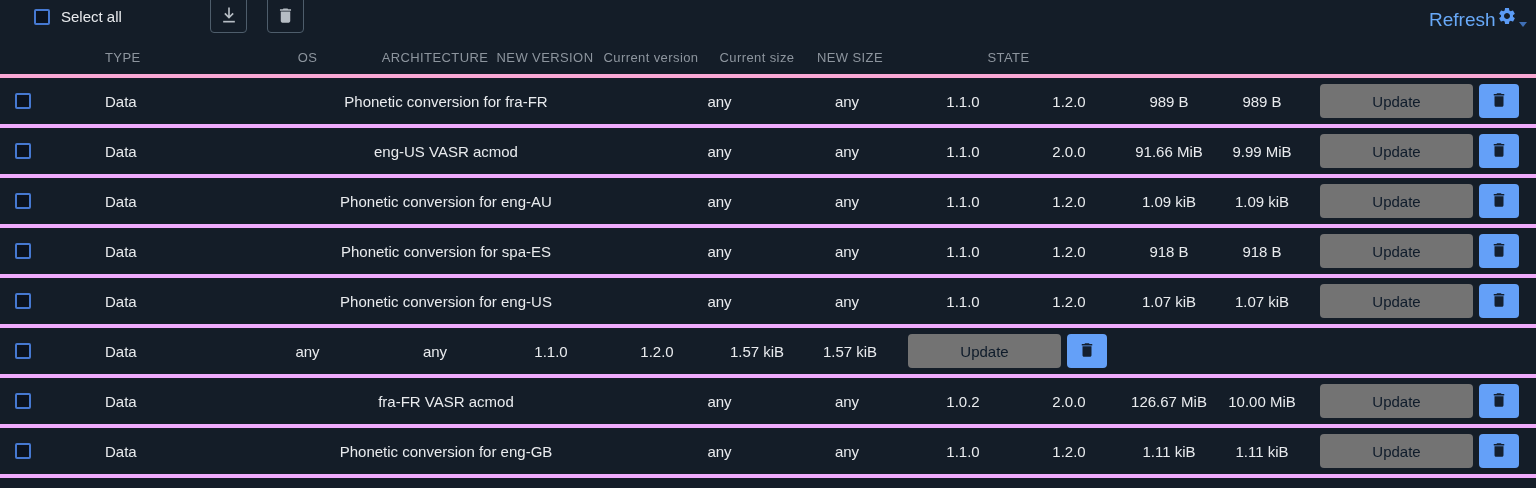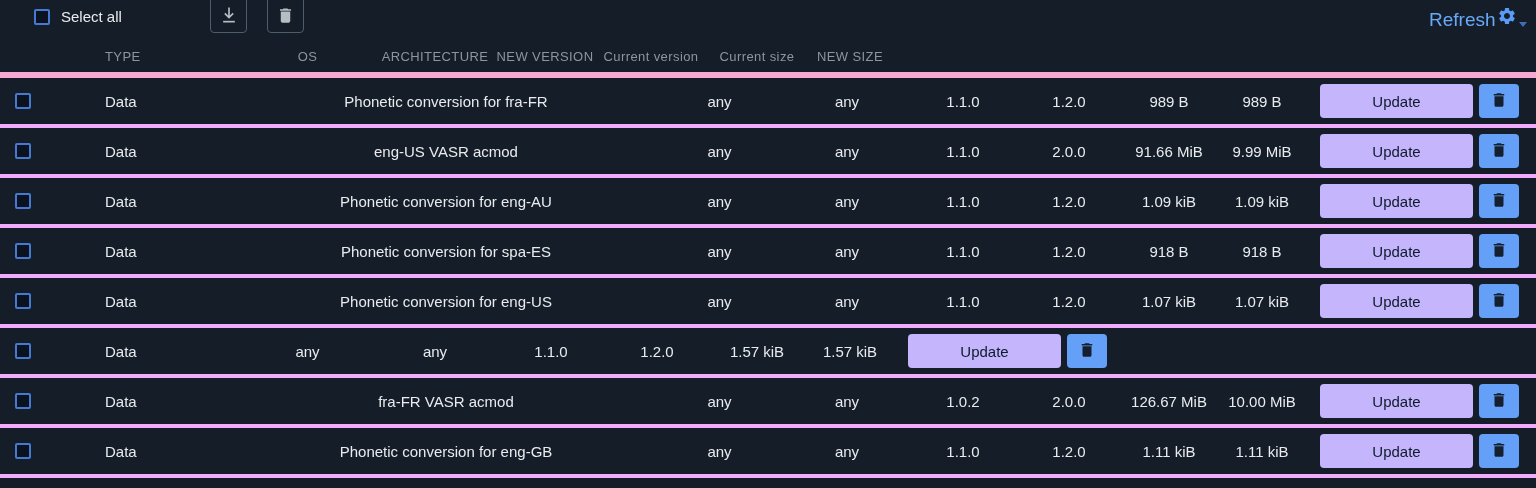--- a/index.html
+++ b/index.html
@@ -41,21 +41,21 @@
   .gear-wrap {
     position: absolute; left: 1497px; top: 6px;
     display: flex; align-items: flex-end; cursor: pointer;
   }
   .gear-wrap svg.gear { display: block; }
   .gear-caret { margin-left: 1px; margin-bottom: -2px; }
 
   
   .thead {
     display: flex; height: 38px; align-items: center;
-    border-bottom: 6px solid #f9a8d4;
+    border-bottom: 4px solid #f9a8d4;
     color: #8d959e; font-size: 13px; letter-spacing: 0.4px;
   }
   .row {
     display: flex; height: 50px; align-items: center;
     border-bottom: 4px solid #f0abfc;
     font-size: 15px;
   }
   .cell {
     display: flex; align-items: center; justify-content: center;
     white-space: nowrap; height: 100%;
@@ -66,21 +66,21 @@
   .c-os      { width: 135px; }
   .c-arch    { width: 120px; }
   .c-curver  { width: 112px; }
   .c-newver  { width: 100px; }
   .c-cursize { width: 100px; }
   .c-newsize { width: 86px;  }
   .c-state   { width: 231px; justify-content: flex-end; padding-right: 17px; gap: 6px; }
 
   .update-btn {
     width: 153px; height: 34px;
-    background: #c4b5fd; color: #0e1b2a;
+    background: #737373; color: #0e1b2a;
     border: none; border-radius: 4px;
     font-size: 15px; font-family: inherit; cursor: pointer;
   }
   .trash-btn {
     width: 40px; height: 34px;
     background: #64a0f8; border: none; border-radius: 4px;
     display: flex; align-items: center; justify-content: center;
     cursor: pointer;
   }
 </style>
@@ -124,20 +124,21 @@
 
 <div class="thead">
   <div class="cell c-cb"></div>
   <div class="cell c-type">TYPE</div>
   <div class="cell c-os">OS</div>
   <div class="cell c-arch">ARCHITECTURE</div>
   <div class="cell c-newver">NEW VERSION</div>
   <div class="cell c-curver">Current version</div>
   <div class="cell c-cursize">Current size</div>
   <div class="cell c-newsize">NEW SIZE</div>
+  <div class="cell c-state" style="justify-content:center; padding-right:0;">STATE</div>
 </div>
 
 <div id="tbody">
   <div class="row">
     <div class="cell c-cb">
       <span class="checkbox"></span>
     </div>
     <div class="cell c-type">Data</div>
     <div class="cell c-name">Phonetic conversion for fra-FR</div>
     <div class="cell c-os">any</div>

